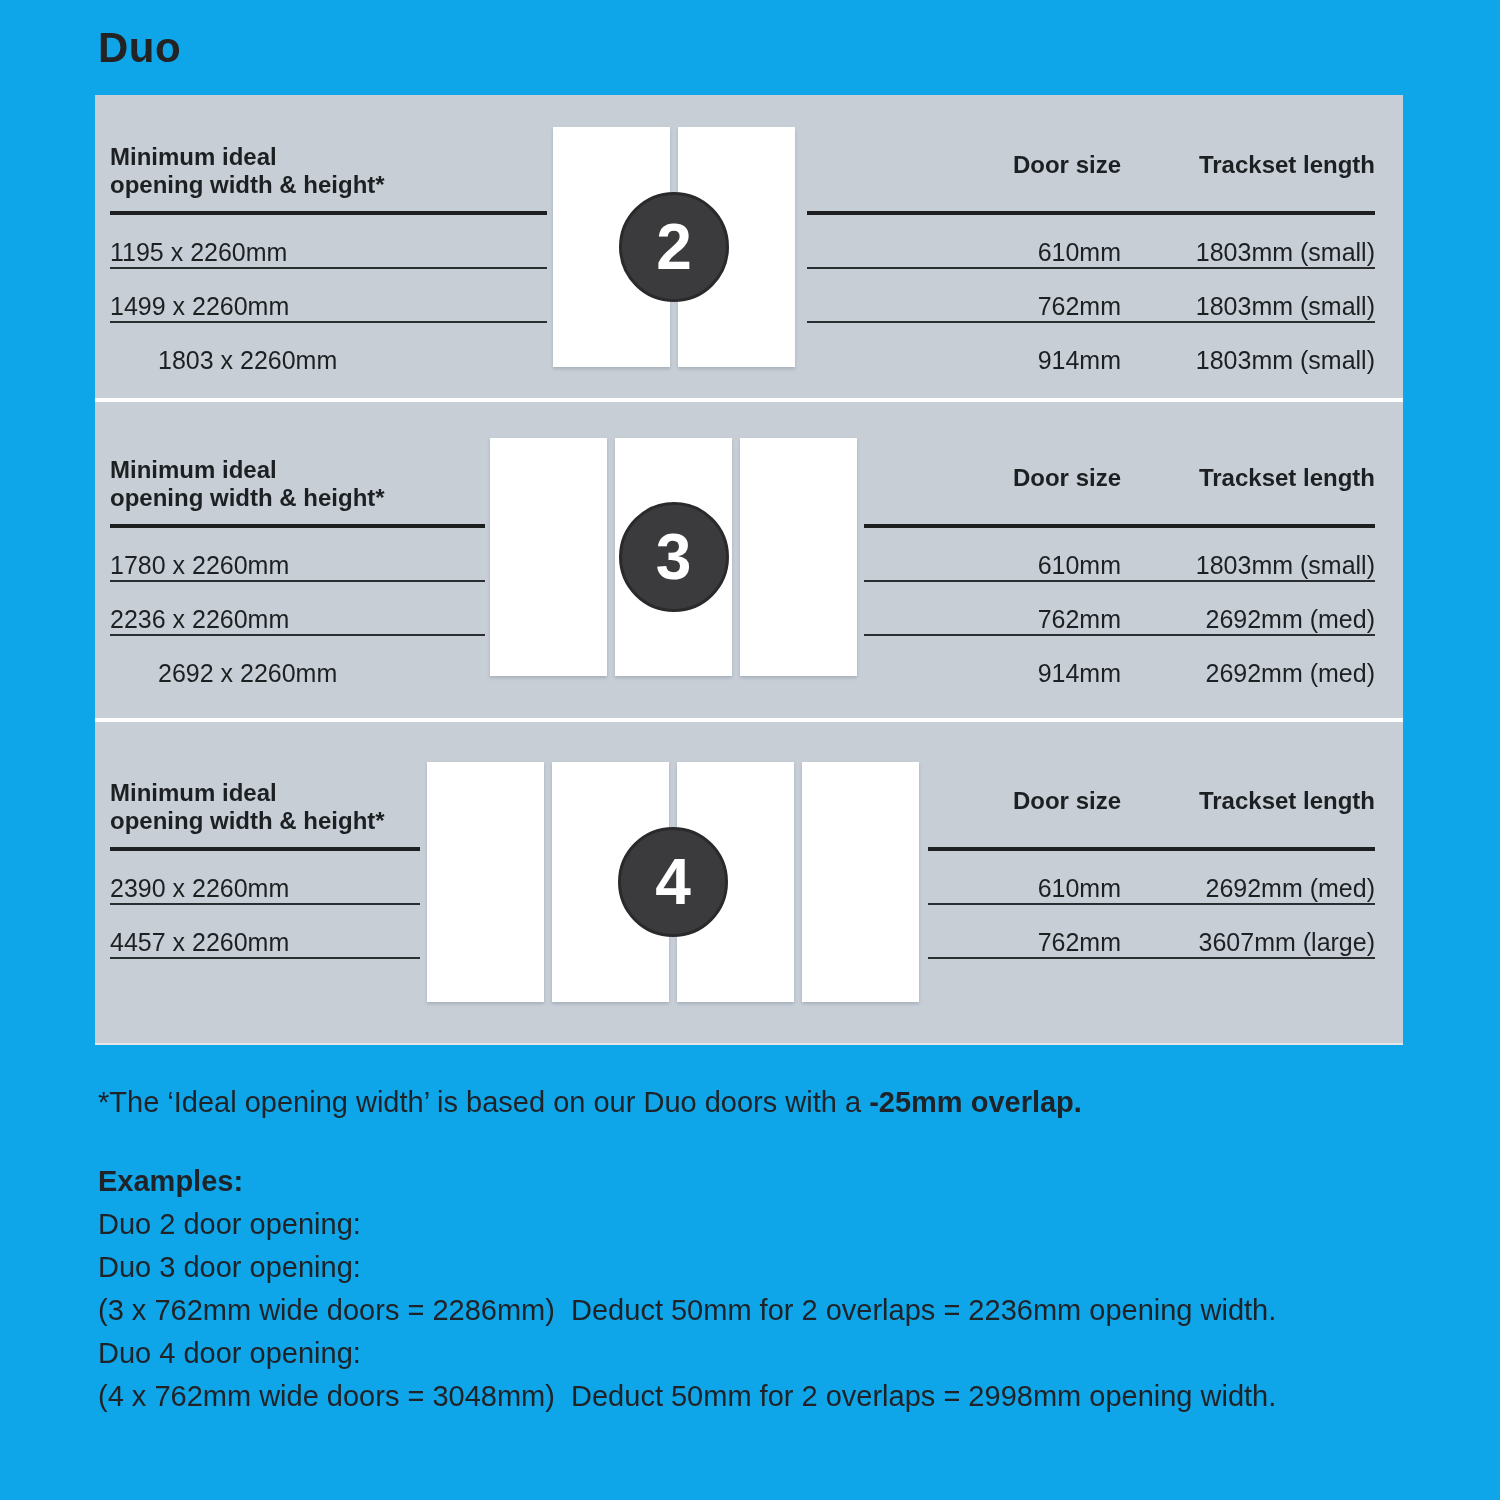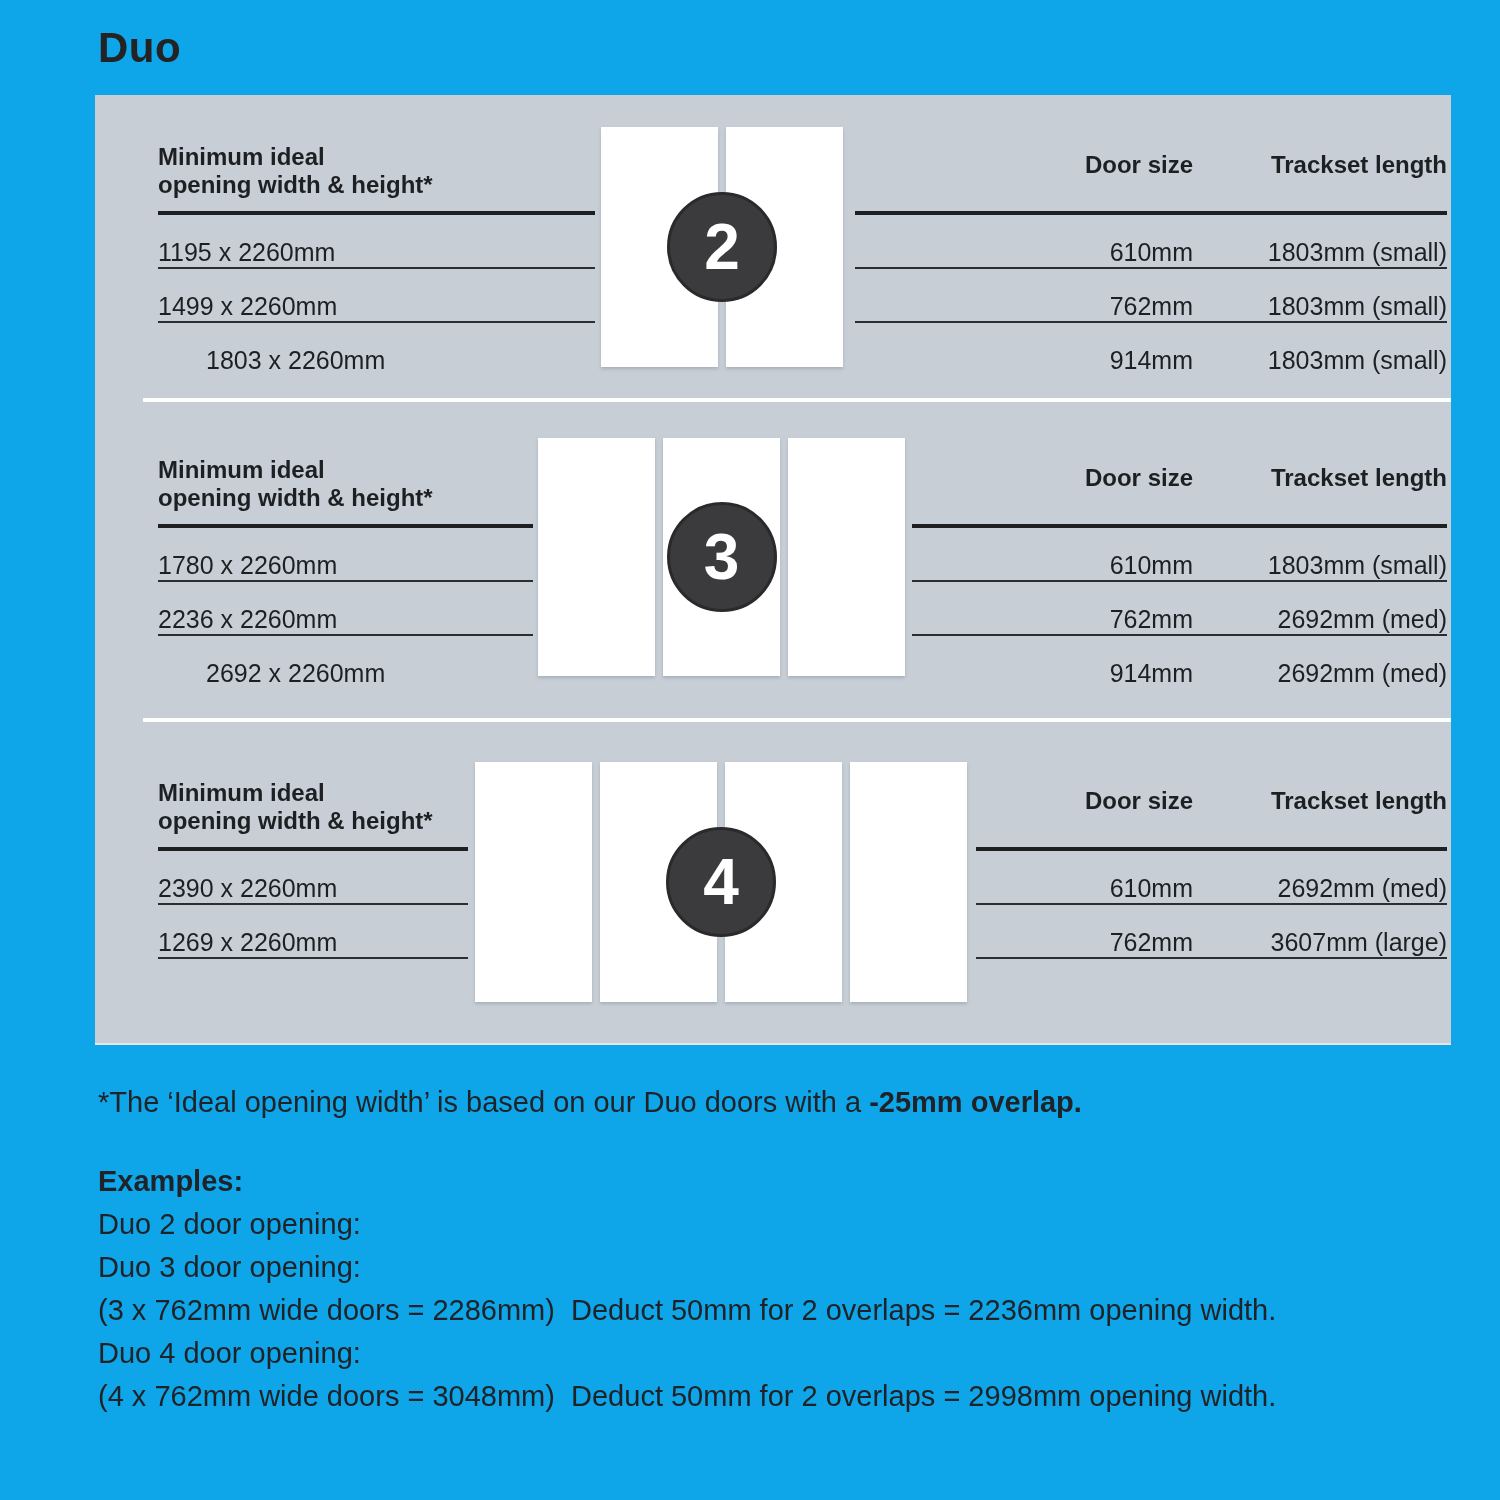--- a/index.html
+++ b/index.html
@@ -6,21 +6,21 @@
   .canvas {
     position:relative; width:1500px; height:1500px; background:#0ea5e9;
     font-family:"Liberation Sans", sans-serif; color:#202326; overflow:hidden;
   }
   .page-title {
     position:absolute; left:98px; top:24px;
     font-size:42px; font-weight:bold; color:#232323; letter-spacing:0.5px;
   }
   .panel {
     position:absolute; left:95px; top:95px; width:1308px; height:948px;
-    background:#c7ced6; border-bottom:2px solid #e3e7ea;padding-left:48px;
+    background:#c7ced6; border-bottom:2px solid #e3e7ea;
   }
   .section { position:relative; width:100%; }
   #s1 { height:303px; }
   #s2 { height:316px; }
   #s3 { height:319px; }
   .divider { height:4px; background:#ffffff; }
 
   
   .ltable { position:absolute; }
   #s1 .ltable { left:15px; top:48px; width:437px; }
@@ -28,21 +28,21 @@
   #s3 .ltable { left:15px; top:57px; width:310px; }
   .lheader { font-size:24px; font-weight:bold; line-height:28px; color:#1d2023; }
   .thick-rule { height:0; border:none; border-top:4px solid #1d1f21; margin-top:12px; }
   .lrow, .rrow {
     height:52px; display:flex; align-items:flex-end;
     border-bottom:2px solid #2b2e31; font-size:25px; color:#1d2023;
   }
   .s-open .lrow:last-child, .s-open .rrow:last-child { border-bottom:none;margin-left:48px; }
 
   
-  .rtable { position:absolute; right:4px; }
+  .rtable { position:absolute; right:28px; }
   #s1 .rtable { left:712px; top:48px; }
   #s2 .rtable { left:769px; top:54px; }
   #s3 .rtable { left:833px; top:57px; }
   .rheader { height:44px; display:flex; align-items:center; font-size:24px; font-weight:bold; color:#1d2023; }
   .rtable .thick-rule { margin-top:24px; }
   .rcell1 { flex:1; text-align:right; }
   .rcell2 { width:254px; text-align:right; }
 
   
   .doors { position:absolute; display:flex; gap:8px; }
@@ -173,21 +173,21 @@
       <div class="ltable">
         <div class="lheader">
           <div>Minimum ideal</div>
           <div>opening width &amp; height*</div>
         </div>
         <div class="thick-rule"></div>
         <div class="lrow">
             <span>2390 x 2260mm</span>
           </div>
         <div class="lrow">
-            <span>1269 x 2260mm</span>
+            <span>4457 x 2260mm</span>
           </div>
       </div>
       <div class="doors">
         <div class="door"></div>
         <div class="door"></div>
         <div class="door"></div>
         <div class="door"></div>
         <div class="badge">
             <span>4</span>
           </div>

